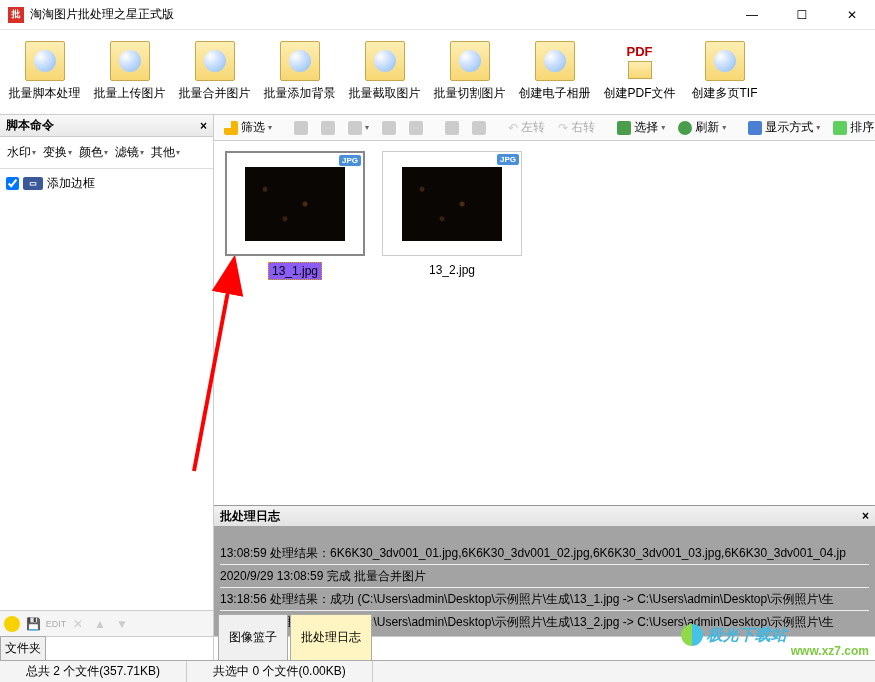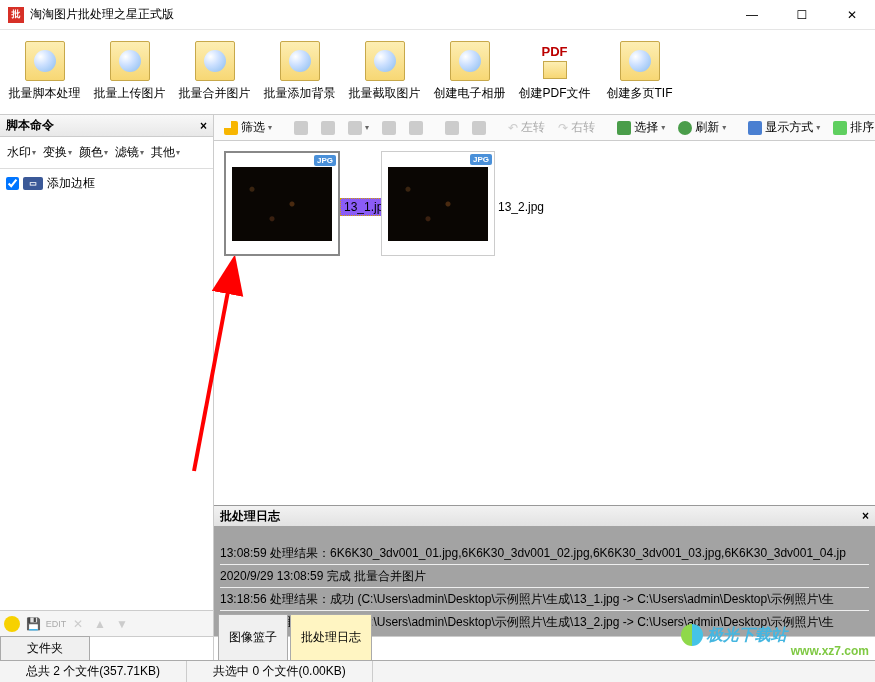--- a/index.html
+++ b/index.html
@@ -33,39 +33,39 @@
 .script-menu { height: 32px; display: flex; align-items: center; padding: 0 4px; border-bottom: 1px solid #ddd; gap: 1px; }
 .script-menu .menu-item { padding: 2px 3px; cursor:default; display:flex; align-items:center; }
 .script-menu .dd { font-size:8px; margin-left:1px; color:#666; }
 .script-body { flex: 1; padding: 4px; }
 .script-row { display: flex; align-items: center; gap: 4px; padding: 2px; }
 .script-row input[type=checkbox] { width:13px; height:13px; }
 .script-row .cad-badge { width:20px; height:13px; background:#3b5998; border-radius:2px; display:flex; align-items:center; justify-content:center; color:#fff; font-size:8px; font-weight:bold; }
 .left-bottom-tools { height: 26px; border-top: 1px solid #ccc; display:flex; align-items:center; padding:0 4px; gap:6px; background:#f5f5f5; }
 .left-bottom-tools .bt { width:16px; height:16px; display:flex; align-items:center; justify-content:center; cursor:default; }
 .left-bottom-tabs { height: 24px; border-top:1px solid #ccc; display:flex; align-items:flex-end; }
-.bottom-tab { padding: 3px 26px; border:1px solid #aaa; border-bottom:none; background:#f0f0f0; margin-right:2px; }
+.bottom-tab { padding: 3px 4px; border:1px solid #aaa; border-bottom:none; background:#f0f0f0; margin-right:2px; }
 
 
 .sec-toolbar { height: 26px; border-bottom: 1px solid #ccc; display:flex; align-items:center; padding: 0 6px; gap: 5px; background:#fafafa; overflow:hidden; white-space:nowrap; }
 .sec-btn { display:flex; align-items:center; gap:3px; padding:1px 4px; cursor:default; }
 .sec-btn.disabled { color:#aaa; }
 .sec-sep { width:1px; height:16px; background:#ccc; margin:0 2px; }
 .sec-ico { width:14px; height:14px; display:inline-block; }
 .sec-ico.filter { background: conic-gradient(#f7b500 0 270deg, transparent 0); border-radius:2px; }
 .sec-ico.green { background:#4a9d4a; border-radius:2px; }
 .sec-ico.refresh { background:#4a9d4a; border-radius:50%; }
 .sec-ico.grid { background: linear-gradient(#4a7fd1,#4a7fd1); border-radius:2px; }
 .sec-ico.sort { background:#5fcf5f; border-radius:2px; }
 .sec-ico.gray { background:#ccc; border-radius:2px; }
 .dd-sm { font-size:8px; color:#666; }
 
 
 .file-area { flex:1; background:#fff; padding:10px; display:flex; gap:15px; align-items:flex-start; position:relative; min-height:0; }
-.file-thumb { width:142px; display:flex; flex-direction:row; align-items:center; }
+.file-thumb { width:142px; display:flex; flex-direction:column; align-items:center; }
 .thumb-box { width:140px; height:105px; border:1px solid #ccc; padding:6px; display:flex; align-items:center; justify-content:center; position:relative; background:#fff; }
 .thumb-box.selected { border:2px solid #888; }
 .thumb-img { width:100px; height:74px; background: radial-gradient(circle at 20% 30%, #3a2410 2px, transparent 3px), radial-gradient(circle at 60% 50%, #4a2a10 2px, transparent 3px), radial-gradient(circle at 40% 70%, #3a2010 2px, transparent 3px), #0a0603; }
 .jpg-badge { position:absolute; top:2px; right:2px; background:#4a90d9; color:#fff; font-size:8px; padding:1px 3px; border-radius:2px; font-weight:bold; }
 .thumb-label { margin-top:6px; padding:1px 3px; }
 .thumb-label.selected { background:#8b5cf6; border:1px dotted #d4a000; }
 
 
 .red-arrow { position:absolute; pointer-events:none; }
 
@@ -128,20 +128,26 @@
       <div class="tool-icon">
         <div class="inner"></div>
       </div>
       <div class="tool-label">批量添加背景</div>
     </div>
     <div class="tool-item">
       <div class="tool-icon">
         <div class="inner"></div>
       </div>
       <div class="tool-label">批量截取图片</div>
+    </div>
+    <div class="tool-item">
+      <div class="tool-icon">
+        <div class="inner"></div>
+      </div>
+      <div class="tool-label">批量切割图片</div>
     </div>
     <div class="tool-item">
       <div class="tool-icon">
         <div class="inner"></div>
       </div>
       <div class="tool-label">创建电子相册</div>
     </div>
     <div class="tool-item pdf">
       <div class="tool-icon">
         <div class="pdf-text">PDF</div>

